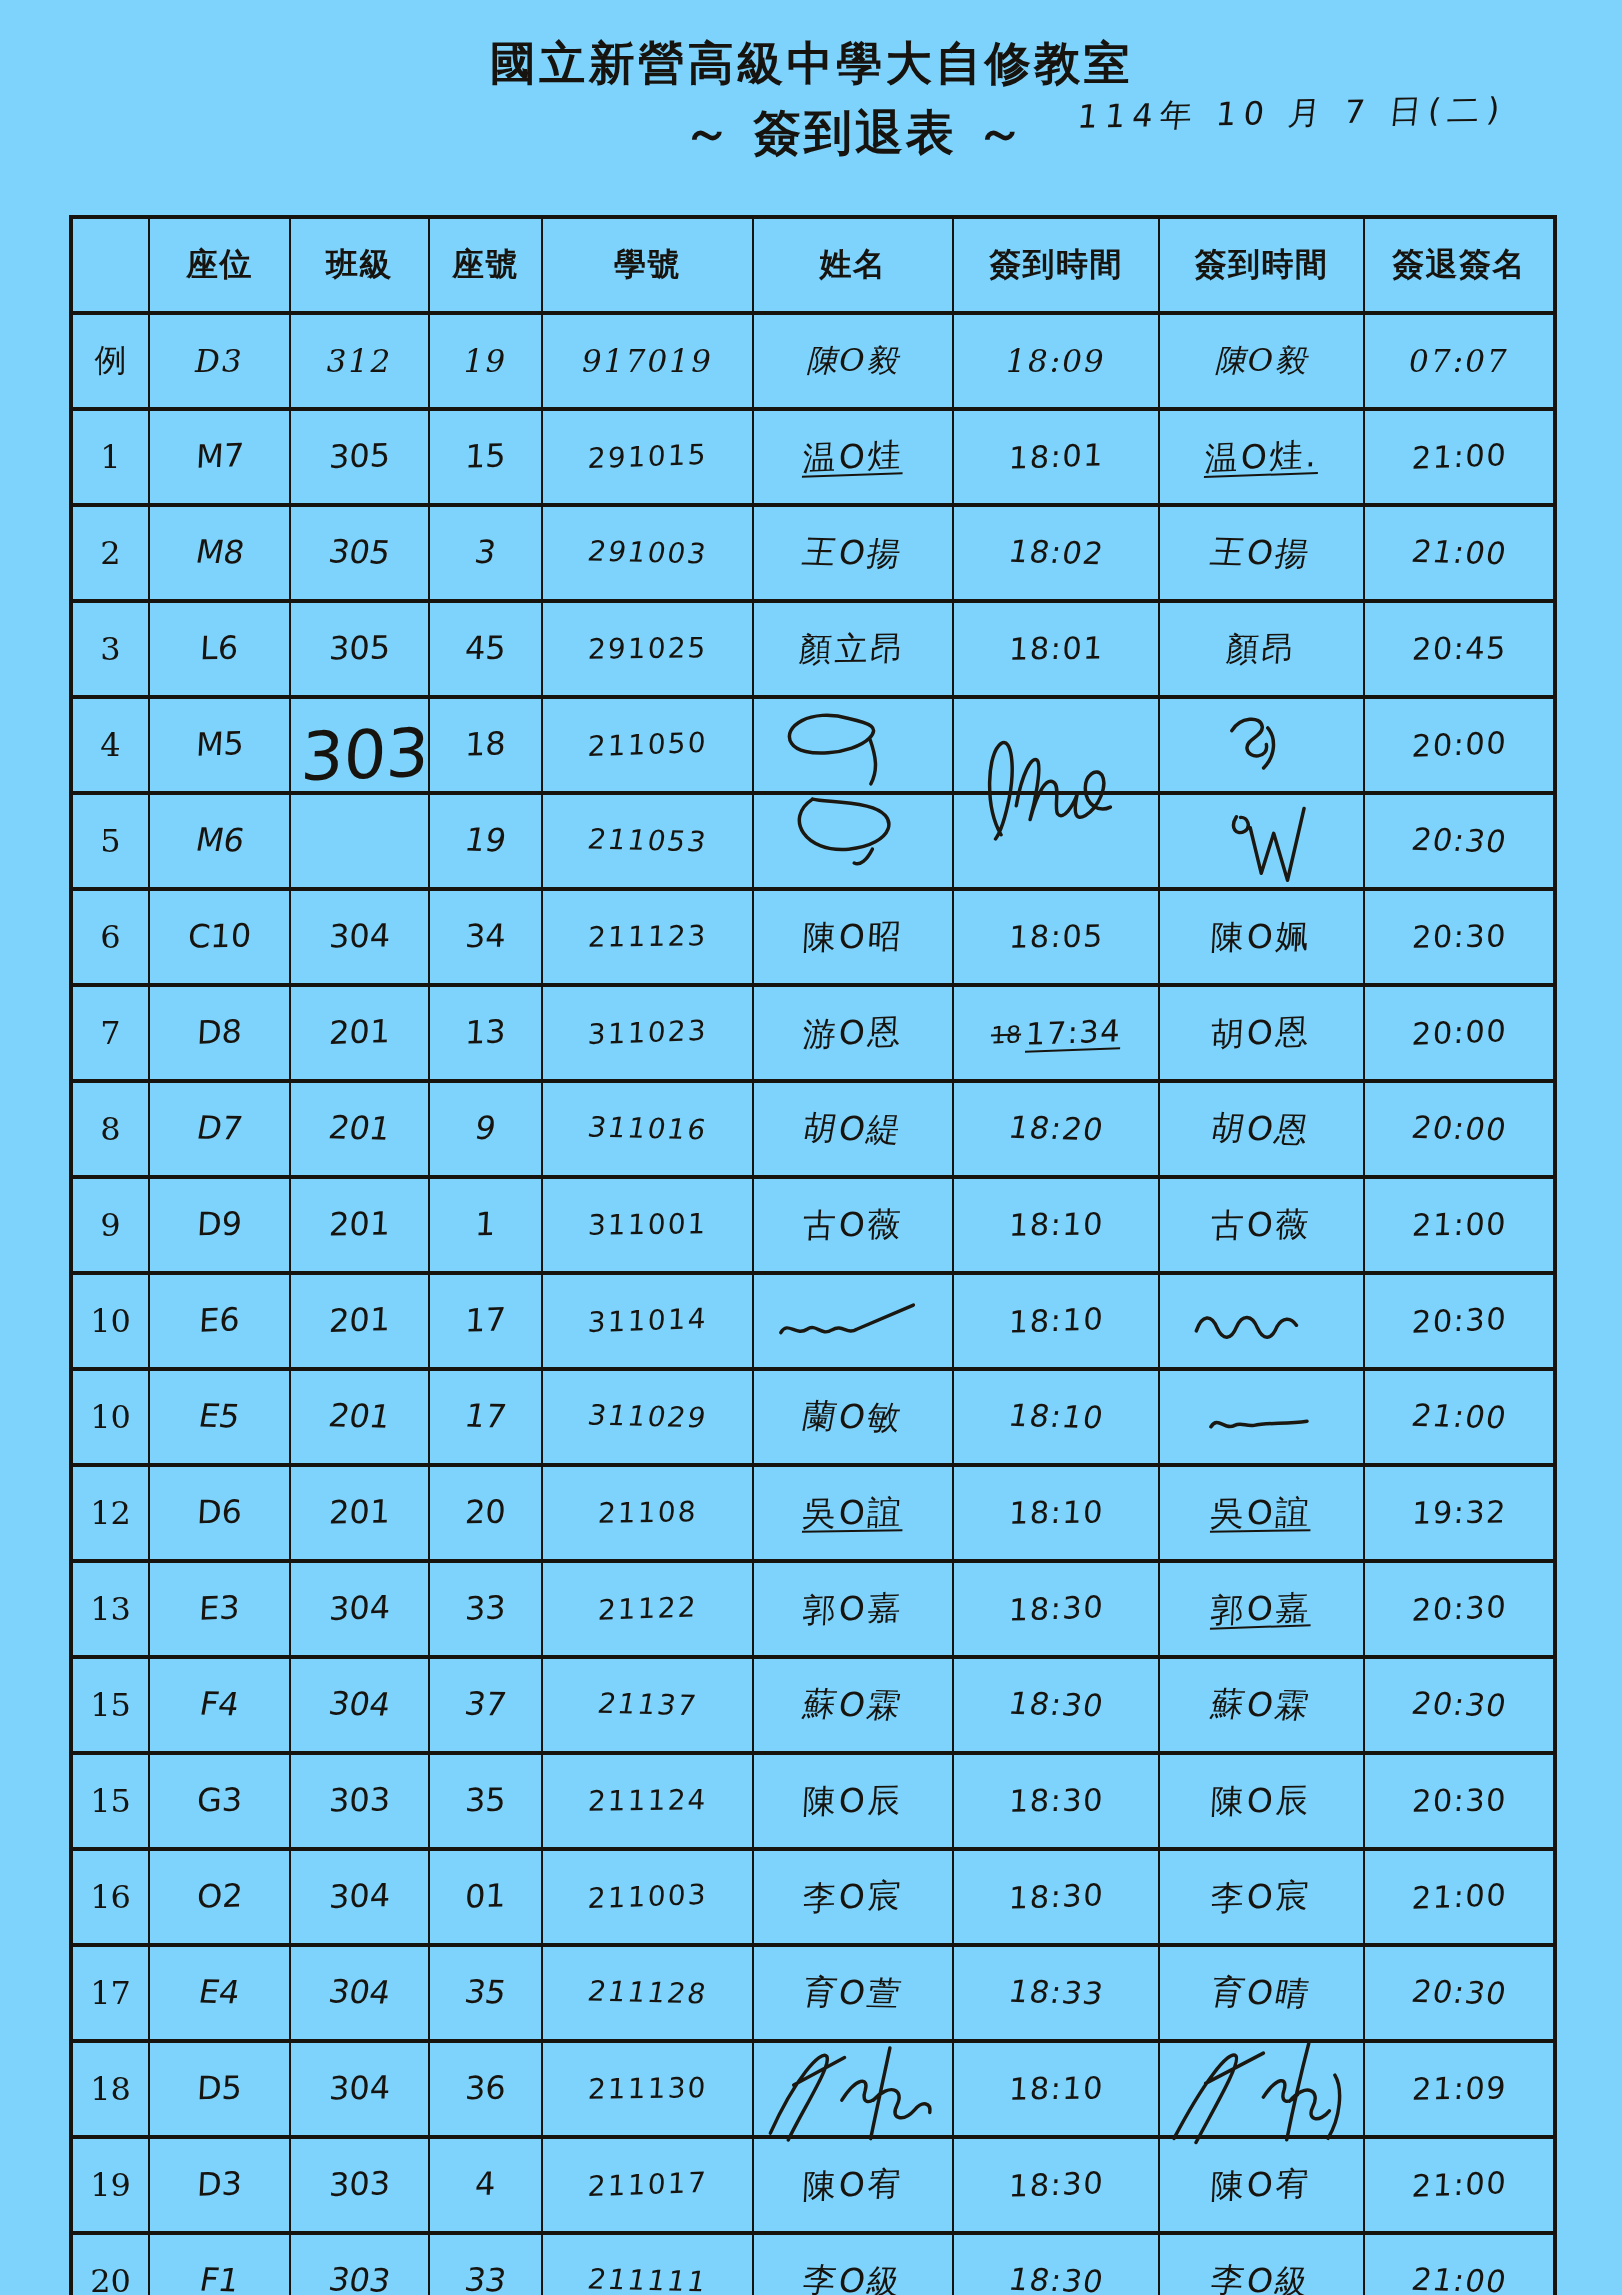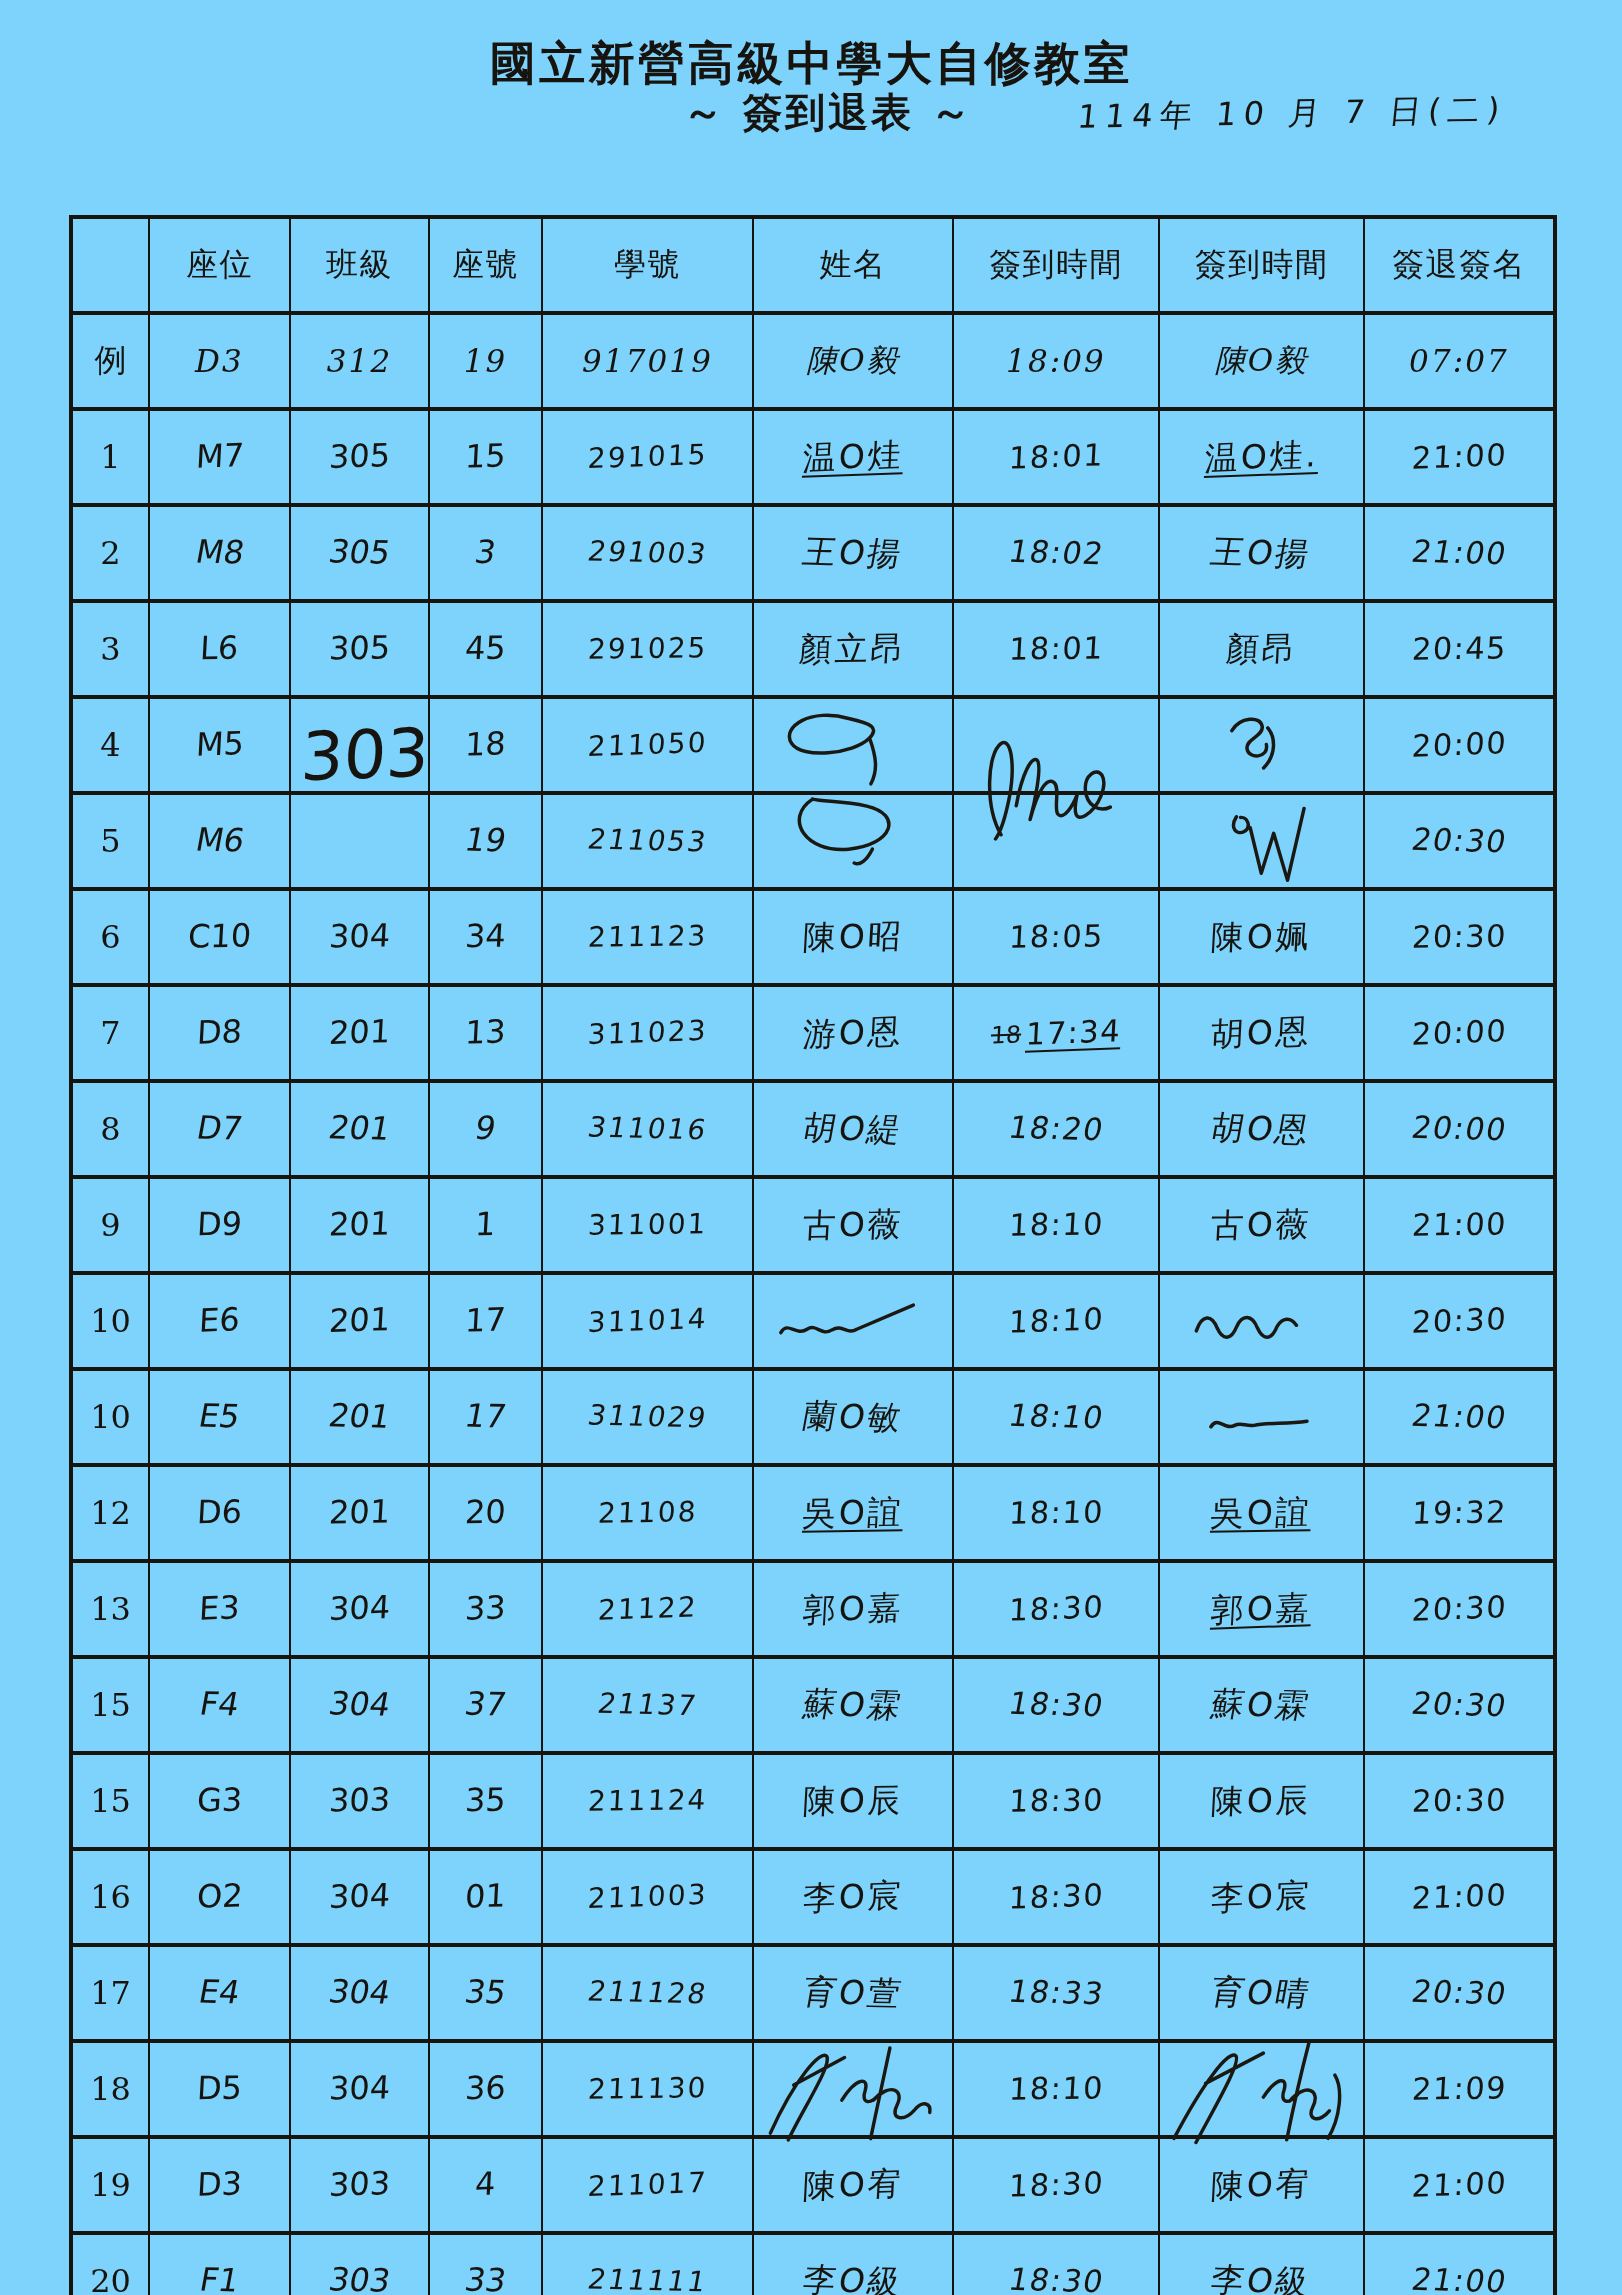--- a/index.html
+++ b/index.html
@@ -1,40 +1,40 @@
 <!DOCTYPE html>
 <html style="font-size:11px"><head>
 <meta charset="utf-8">
 <style>
   html,body{margin:0;padding:0;background:#e8e8e8;}
   .page{position:relative;width:1623px;height:2295px;background:#7dd3fc;color:#17140f;
         font-family:"Liberation Sans",sans-serif;overflow:hidden;}
   .page-title{position:absolute;top:33px;left:0;width:100%;text-align:center;
         font-family:"DejaVu Serif",serif;font-weight:700;font-size:46px;letter-spacing:3.5px;}
-  .form-subtitle{position:absolute;top:85px;left:683px;font-family:"DejaVu Serif",serif;
-        font-weight:700;font-size:40px;letter-spacing:2.8px;}
+  .form-subtitle{position:absolute;top:101px;left:683px;font-family:"DejaVu Serif",serif;
+        font-weight:700;font-size:48px;letter-spacing:2.8px;}
   .date-line{position:absolute;top:97px;left:1078px;font-size:39px;letter-spacing:7px;}
   
   .hw{font-family:"DejaVu Sans",sans-serif;display:inline-block;font-size:32px;
       transform:skewX(-7deg) rotate(-1deg);line-height:1.05;}
   .sheet tr:nth-child(3n) .hw{transform:skewX(-5deg) rotate(-2deg);}
   .sheet tr:nth-child(3n+1) .hw{transform:skewX(-9deg) rotate(1.4deg);}
   .sheet tr:nth-child(3n+2) .hw{transform:skewX(-4deg) rotate(-0.8deg);}
   .s-id{font-size:28px;letter-spacing:2.1px;}
   .s-name{font-size:33px;letter-spacing:2.8px;}
   .s-time{font-size:30.5px;letter-spacing:1.4px;}
   .ul{text-decoration:underline;text-underline-offset:6.2px;text-decoration-thickness:2.1px;}
   .strike{font-size:23.6px;text-decoration:line-through;margin-right:5.5px;}
   
   .sheet{position:absolute;left:69px;top:215px;width:1484px;border-collapse:collapse;
          table-layout:fixed;border:4.9px solid #17140f;}
   .sheet td,.sheet th{border-left:2.1px solid #17140f;height:92px;padding:0;margin:0;
          text-align:center;vertical-align:middle;position:relative;overflow:visible;}
   .sheet tr{border-top:4.2px solid #17140f;}
-  .sheet th{font-family:"DejaVu Serif",serif;font-weight:400;font-size:32px;letter-spacing:1.4px;}
+  .sheet th{font-family:"DejaVu Serif",serif;font-weight:700;font-size:32px;letter-spacing:1.4px;}
   .rownum{font-family:"DejaVu Serif",serif;font-size:32px;}
   .ex{font-family:"DejaVu Serif",serif;font-style:italic;font-size:31px;letter-spacing:2.1px;}
   .big303{position:absolute;left:9.7px;top:21px;font-size:67px;z-index:2;
           transform:rotate(14deg) skewX(-8deg);}
   
   .scr{position:absolute;z-index:3;}
   .scr path{stroke:#1b1812;stroke-width:5;fill:none;stroke-linecap:round;stroke-linejoin:round;}
   .scr-name45{left:21px;top:7px;width:146px;height:164px;}
   .scr-in45{left:18px;top:18px;width:166px;height:147px;}
   .scr-z4{left:55px;top:11px;width:82px;height:69px;}

